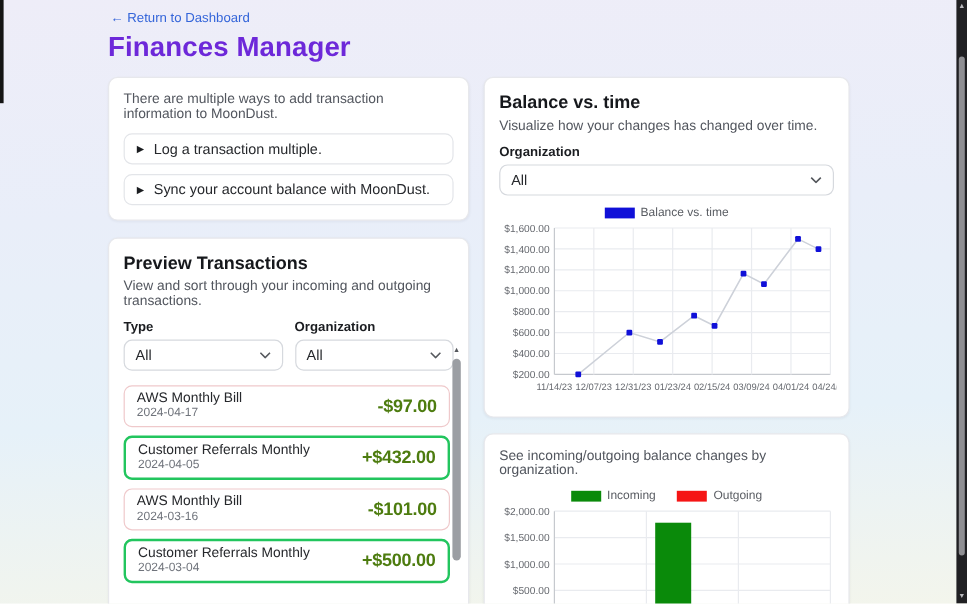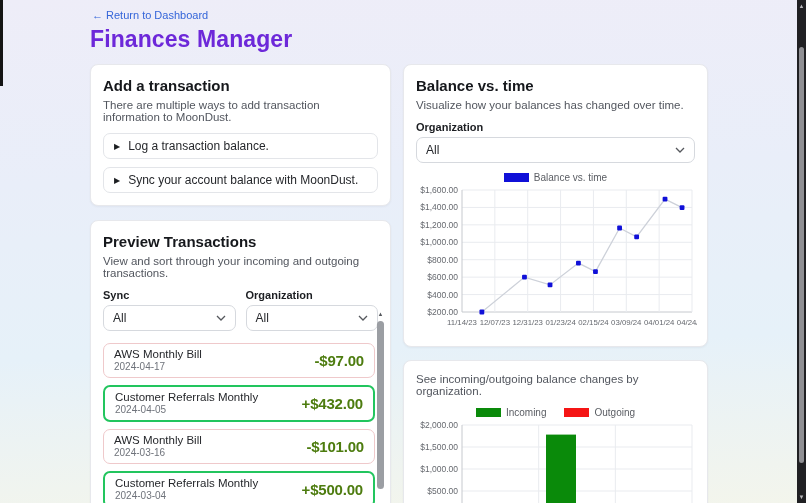--- a/index.html
+++ b/index.html
@@ -73,40 +73,39 @@
 <div class="black-edge"></div>
 
 <div class="content">
   <a class="back-link">← Return to Dashboard</a>
   <div class="page-title">Finances Manager</div>
 
   <div class="columns">
 
     <div class="col-left">
       <div class="card">
-        <div class="card-title">Add a transaction</div>
         <div class="card-subtitle">There are multiple ways to add transaction information to MoonDust.</div>
         <div id="add-options">
             <div class="option-row">
               <span class="option-marker">▶</span>
-              <span>Log a transaction balance.</span>
+              <span>Log a transaction multiple.</span>
             </div>
             <div class="option-row">
               <span class="option-marker">▶</span>
               <span>Sync your account balance with MoonDust.</span>
             </div>
           </div>
       </div>
 
       <div class="card preview-card">
         <div class="card-title">Preview Transactions</div>
         <div class="card-subtitle">View and sort through your incoming and outgoing transactions.</div>
         <div class="filters">
           <div class="filter">
-            <div class="filter-label">Sync</div>
+            <div class="filter-label">Type</div>
             <div class="select">
               <span>All</span>
               <svg width="10" height="6">
                   <path d="M1 1l4 4 4-4" stroke="#55585d" fill="none" stroke-width="1.3"></path>
                 </svg>
             </div>
           </div>
           <div class="filter">
             <div class="filter-label">Organization</div>
             <div class="select">
@@ -151,21 +150,21 @@
           <div class="arrow up">▲</div>
           <div class="thumb"></div>
 
         </div>
       </div>
     </div>
 
     <div class="col-right">
       <div class="card">
         <div class="card-title">Balance vs. time</div>
-        <div class="card-subtitle">Visualize how your balances has changed over time.</div>
+        <div class="card-subtitle">Visualize how your changes has changed over time.</div>
         <div class="org-select-label">Organization</div>
         <div class="select full">
           <span>All</span>
           <svg width="10" height="6">
               <path d="M1 1l4 4 4-4" stroke="#55585d" fill="none" stroke-width="1.3"></path>
             </svg>
         </div>
         <div class="chart-legend" id="line-legend">
             <span class="legend-item">
               <span class="legend-swatch" style="background:#1010d8"></span>

